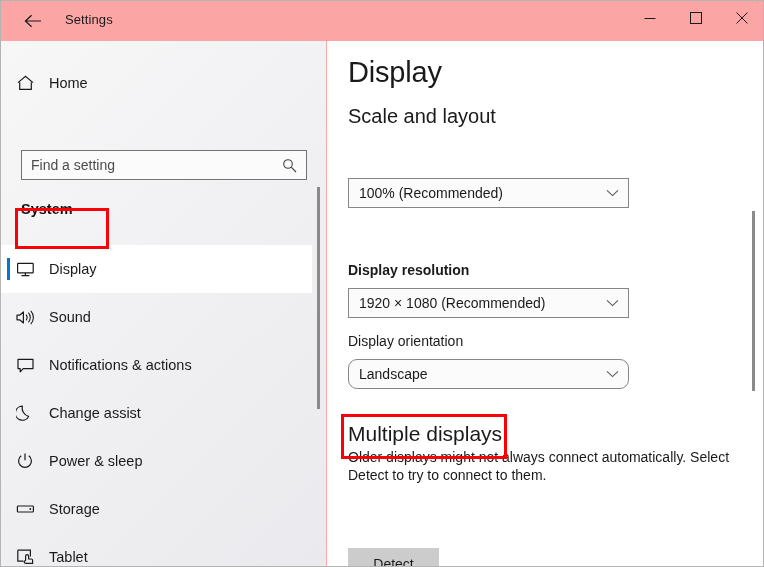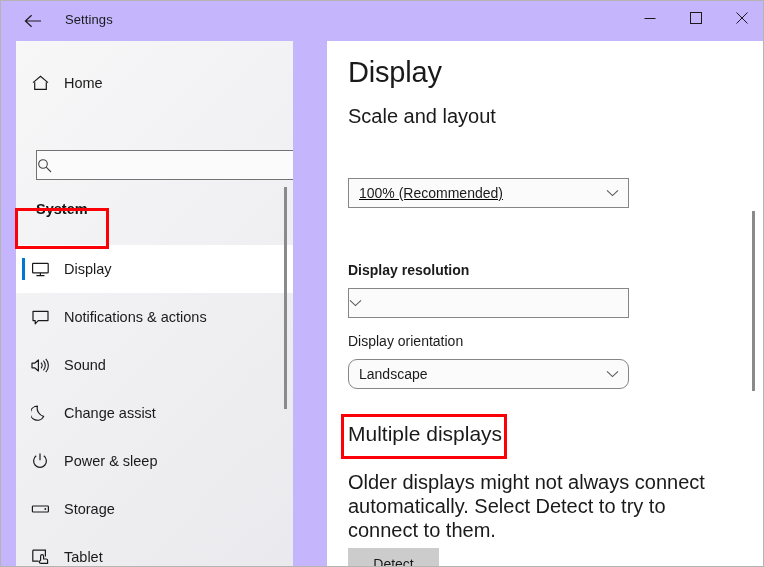--- a/index.html
+++ b/index.html
@@ -9,21 +9,21 @@
   }
   body {
     font-family: "Liberation Sans", sans-serif;
     -webkit-font-smoothing: antialiased;
   }
   #app {
     position: relative;
     width: 764px;
     height: 567px;
     overflow: hidden;
-    background: #c4b5fd;
+    background: #fca5a5;
     box-sizing: border-box;
     border: 1px solid #b4b4b4;
   }
 
   
   .titlebar {
     position: absolute;
     left: 0; top: 0;
     width: 764px;
     height: 40px;
@@ -51,22 +51,22 @@
   }
   .win-btn {
     width: 46px; height: 34px;
     display: flex; align-items: center; justify-content: center;
   }
   .win-btn svg { display: block; }
 
   
   .sidebar {
     position: absolute;
-    left: 15px; top: 40px;
-    width: 277px;
+    left: 0; top: 40px;
+    width: 325px;
     height: 526px;
     background: linear-gradient(135deg, #f7f7f8 0%, #f1f1f3 45%, #eaeaee 100%);
     overflow: hidden;
   }
   .home-row {
     position: absolute;
     left: 0; top: 22px;
     width: 311px; height: 40px;
     display: flex; align-items: center;
   }
@@ -202,24 +202,24 @@
   }
   .section-head {
     position: absolute;
     left: 21px; top: 381px;
     font-size: 21px;
     color: #1a1a1a;
     text-align: center;
   }
   .body-text {
     position: absolute;
-    left: 21px; top: 429px;
+    left: 21px; top: 407px;
     width: 390px;
-    font-size: 20px;
-    line-height: 24px;
+    font-size: 14px;
+    line-height: 18px;
     color: #1a1a1a;
   }
   .detect-btn {
     position: absolute;
     left: 21px; top: 474px;
     width: 91px; height: 31px;
     background: #cccccc;
     border: none;
     font-family: "Liberation Sans", sans-serif;
     font-size: 14px;
@@ -292,20 +292,21 @@
       <span class="row-icon">
         <svg width="19" height="18" viewBox="0 0 19 18">
           <path d="M2 8.6 L9.5 2.2 L17 8.6" fill="none" stroke="#1a1a1a" stroke-width="1.2"></path>
           <path d="M3.7 8.2 V15.4 H15.3 V8.2" fill="none" stroke="#1a1a1a" stroke-width="1.2"></path>
         </svg>
       </span>
       <span class="row-label">Home</span>
     </div>
 
     <div class="search-box">
+      <span class="search-placeholder">Find a setting</span>
       <span class="search-icon">
         <svg width="15" height="15" viewBox="0 0 15 15">
           <circle cx="6" cy="6" r="4.3" fill="none" stroke="#444" stroke-width="1.1"></circle>
           <path d="M9.2 9.2 L14 14" stroke="#444" stroke-width="1.1"></path>
         </svg>
       </span>
     </div>
 
     <div class="section-label">System</div>
 
@@ -317,41 +318,41 @@
           <svg width="19" height="17" viewBox="0 0 19 17">
             <rect x="1.6" y="2.3" width="15.6" height="9.6" rx="0.6" fill="none" stroke="#1a1a1a" stroke-width="1.2"></rect>
             <path d="M9.4 12 V14.4 M5.4 14.6 H13.4" stroke="#1a1a1a" stroke-width="1.2" fill="none"></path>
           </svg>
         </span>
         <span class="row-label">Display</span>
       </div>
 
       <div class="nav-item">
         <span class="row-icon">
-          <svg width="19" height="17" viewBox="0 0 19 17">
-            <path d="M2 2.4 H17 V11.6 H7.2 L4.2 14.8 V11.6 H2 Z" fill="none" stroke="#1a1a1a" stroke-width="1.2" stroke-linejoin="round"></path>
-          </svg>
-        </span>
-        <span class="row-label">Notifications &amp; actions</span>
-      </div>
-
-      <div class="nav-item">
-        <span class="row-icon">
           <svg width="20" height="17" viewBox="0 0 20 17">
             <path d="M2 6.2 H4.6 L8.4 3 V14 L4.6 10.8 H2 Z" fill="none" stroke="#1a1a1a" stroke-width="1.2" stroke-linejoin="round"></path>
             <path d="M11 5.6 A4.6 4.6 0 0 1 11 11.4" fill="none" stroke="#1a1a1a" stroke-width="1.1"></path>
             <path d="M13.4 3.6 A7.4 7.4 0 0 1 13.4 13.4" fill="none" stroke="#1a1a1a" stroke-width="1.1"></path>
             <path d="M15.8 1.8 A10 10 0 0 1 15.8 15.2" fill="none" stroke="#1a1a1a" stroke-width="1.1"></path>
           </svg>
         </span>
         <span class="row-label">Sound</span>
       </div>
 
       <div class="nav-item">
         <span class="row-icon">
+          <svg width="19" height="17" viewBox="0 0 19 17">
+            <path d="M2 2.4 H17 V11.6 H7.2 L4.2 14.8 V11.6 H2 Z" fill="none" stroke="#1a1a1a" stroke-width="1.2" stroke-linejoin="round"></path>
+          </svg>
+        </span>
+        <span class="row-label">Notifications &amp; actions</span>
+      </div>
+
+      <div class="nav-item">
+        <span class="row-icon">
           <svg width="18" height="18" viewBox="0 0 18 18">
             <path d="M12.6 12.4 A7 7 0 1 1 6.4 2.2 A8.6 8.6 0 0 0 12.6 12.4 Z" fill="none" stroke="#1a1a1a" stroke-width="1.2" stroke-linejoin="round"></path>
           </svg>
         </span>
         <span class="row-label">Change assist</span>
       </div>
 
       <div class="nav-item">
         <span class="row-icon">
           <svg width="18" height="18" viewBox="0 0 18 18">
@@ -387,32 +388,33 @@
     <div class="side-scroll-track">
       <div class="side-scroll-thumb"></div>
     </div>
   </div>
 
   <div class="content">
 
     <div class="page-title">Display</div>
     <div class="sub-head">Scale and layout</div>
 
-    <div class="combo" style="top:137px;text-decoration:underline;">
+    <div class="combo" style="top:137px;">
       <span class="combo-value">100% (Recommended)</span>
       <span class="combo-chevron">
         <svg width="13" height="8" viewBox="0 0 13 8">
             <path d="M1 1.4 L6.5 6.6 L12 1.4" fill="none" stroke="#5a5a5a" stroke-width="1.1"></path>
           </svg>
       </span>
     </div>
 
 
     <div class="field-label" style="top:221px;font-weight:bold;">Display resolution</div>
     <div class="combo" style="top:247px;">
+      <span class="combo-value">1920 × 1080 (Recommended)</span>
       <span class="combo-chevron">
         <svg width="13" height="8" viewBox="0 0 13 8">
             <path d="M1 1.4 L6.5 6.6 L12 1.4" fill="none" stroke="#5a5a5a" stroke-width="1.1"></path>
           </svg>
       </span>
     </div>
 
     <div class="field-label" style="top:292px;">Display orientation</div>
     <div class="combo" style="top:318px;border-radius:9px;">
       <span class="combo-value">Landscape</span>

